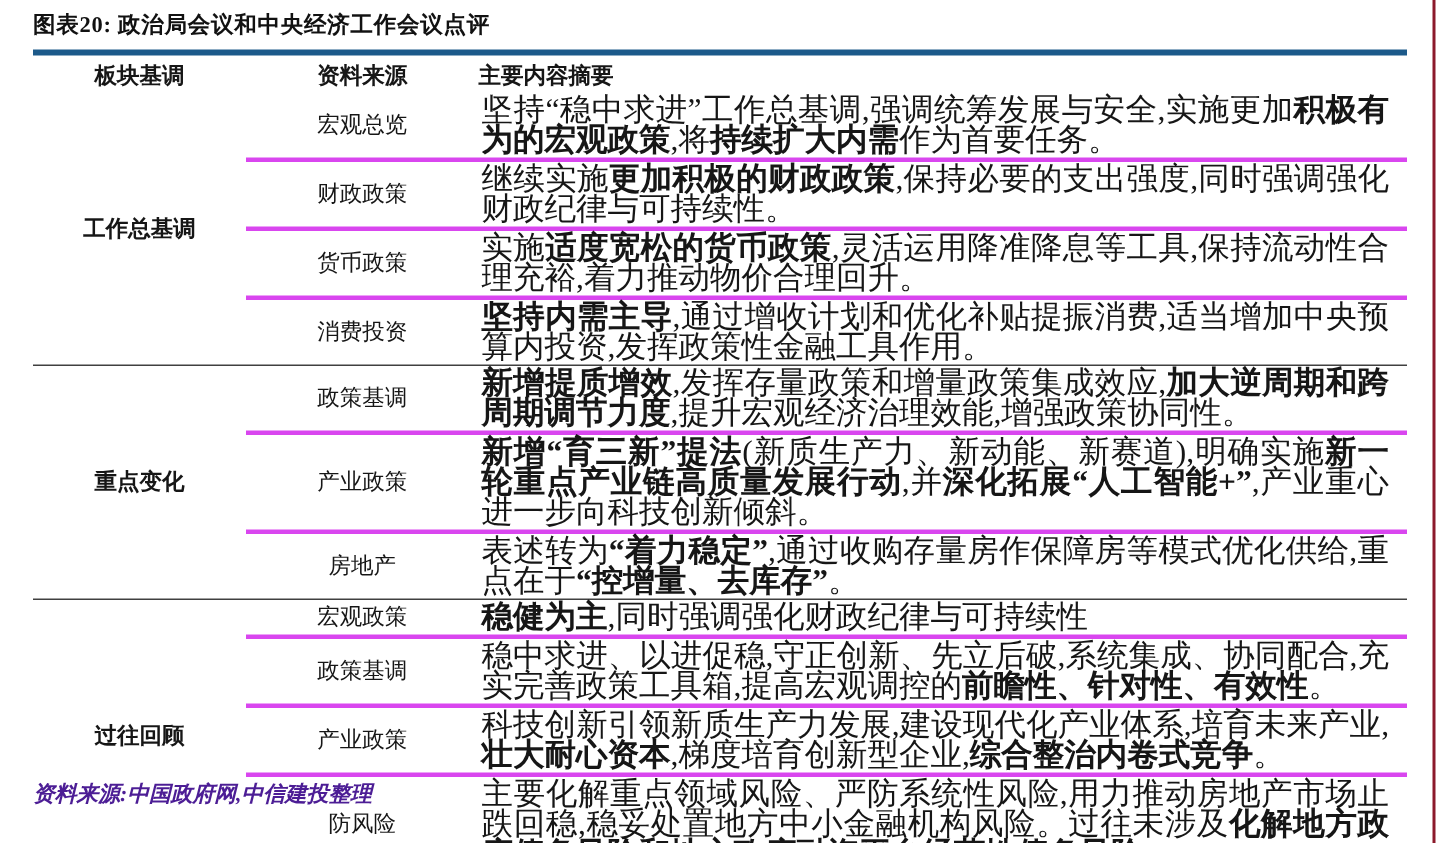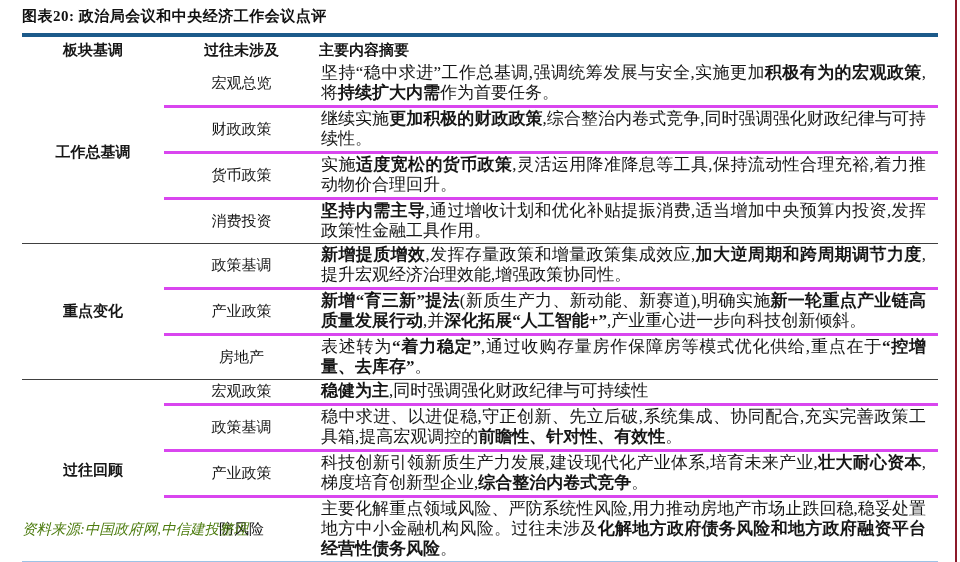--- a/index.html
+++ b/index.html
@@ -85,70 +85,71 @@
     width: 155px;
     display: flex;
     align-items: center;
     justify-content: center;
     font-weight: normal;
     font-size: 15px;
     text-align: center;
   }
   .summary-cell {
     flex: 1;
-    font-size: 17px;
+    font-size: 21px;
     line-height: 20px;
     text-align: justify;
     padding: 1px 12px 2px 2px;
   }
   .summary-cell b { font-weight: bold; }
   .bottom-rule {
     width: 916px;
     height: 4px;
   }
   .source-note {
     margin: 6px 0 0 0;
     padding-left: 0;
     position: absolute;
     left: 22px;
     font-style: italic;
     font-size: 14.5px;
-    color: #4d7c0f;
+    color: #4c1d95;
     white-space: nowrap;
+    font-weight: bold;
   }
 </style>
 </head>
 <body>
 
 <div class="page">
 
   <div class="figure-title">图表20: 政治局会议和中央经济工作会议点评</div>
 
   <div class="top-rule" style="background: rgb(28, 90, 138);"></div>
 
   <div class="table-wrap">
 
     <div class="header-row">
       <div class="hcell-tone">板块基调</div>
-      <div class="hcell-area">过往未涉及</div>
+      <div class="hcell-area">资料来源</div>
       <div class="hcell-summary">主要内容摘要</div>
     </div>
 
     <div>
   <div class="group">
     <div class="tone-cell">工作总基调</div>
     <div class="group-rows">
   <div class="row">
     <div class="area-cell">宏观总览</div>
     <div class="summary-cell"><span>坚持“稳中求进”工作总基调,强调统筹发展与安全,实施更加</span><b>积极有为的宏观政策</b><span>,将</span><b>持续扩大内需</b><span>作为首要任务。</span></div>
   </div>
 
   <div class="row">
     <div class="area-cell">财政政策</div>
-    <div class="summary-cell"><span>继续实施</span><b>更加积极的财政政策</b><span>,综合整治内卷式竞争,同时强调强化财政纪律与可持续性。</span></div>
+    <div class="summary-cell"><span>继续实施</span><b>更加积极的财政政策</b><span>,保持必要的支出强度,同时强调强化财政纪律与可持续性。</span></div>
   </div>
 
   <div class="row">
     <div class="area-cell">货币政策</div>
     <div class="summary-cell"><span>实施</span><b>适度宽松的货币政策</b><span>,灵活运用降准降息等工具,保持流动性合理充裕,着力推动物价合理回升。</span></div>
   </div>
 
   <div class="row">
     <div class="area-cell">消费投资</div>
     <div class="summary-cell"><b>坚持内需主导</b><span>,通过增收计划和优化补贴提振消费,适当增加中央预算内投资,发挥政策性金融工具作用。</span></div>

